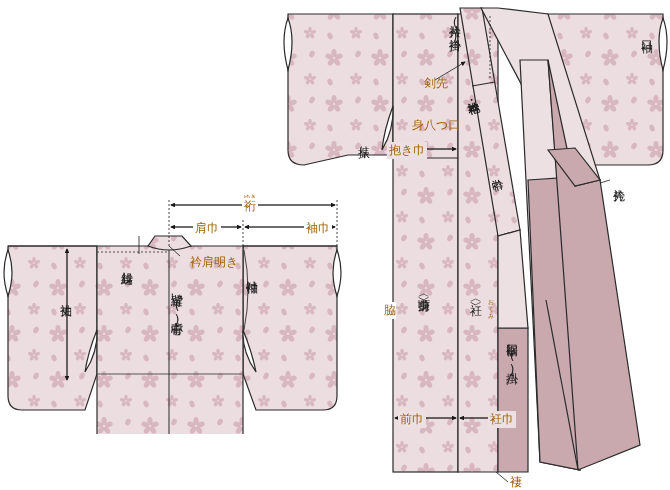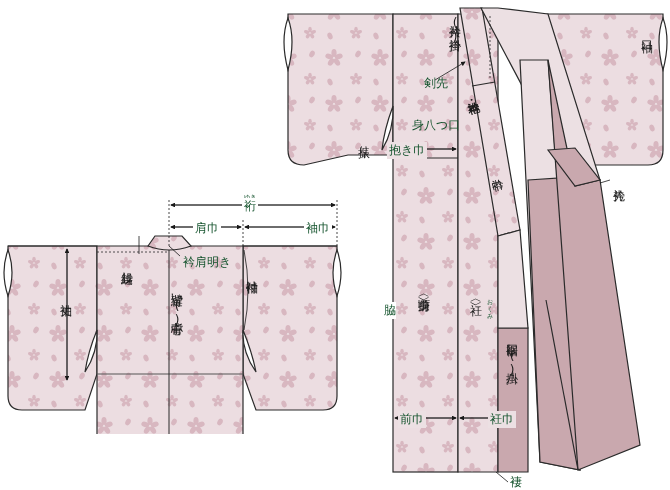--- a/index.html
+++ b/index.html
@@ -2,22 +2,22 @@
 <html><head>
 <meta charset="utf-8">
 <style>
   html, body { margin: 0; padding: 0; background: #ffffff; }
   body { width: 670px; height: 490px; position: relative; overflow: hidden;
          font-family: "DejaVu Sans", sans-serif; }
   svg { position: absolute; left: 0; top: 0; }
   .vtxt { position: absolute; writing-mode: vertical-rl; text-orientation: upright;
           font-family: "DejaVu Sans", sans-serif; font-size: 12px; line-height: 13px;
           color: #1a1a1a; letter-spacing: 0; }
-  .htxt { position: absolute; font-family: Liberation Serif, serif; font-size: 12px;
-          color: #14532d; white-space: nowrap; background: transparent; text-align: center; }
+  .htxt { position: absolute; font-family: Liberation Mono, monospace; font-size: 12px;
+          color: #a16207; white-space: nowrap; background: transparent; text-align: center; }
   .htxt.bg { background: #ece0e3; padding: 0 2px; }
   .diag { position: absolute; transform-origin: 0 0; font-family: "DejaVu Sans", sans-serif;
           font-size: 12px; color: #1a1a1a; writing-mode: vertical-rl; text-orientation: upright; line-height: 13px; }
 </style>
 </head>
 <body>
 
 <svg width="670" height="490" viewBox="0 0 670 490" xmlns="http://www.w3.org/2000/svg">
   <defs>
     <pattern id="sakura" x="0" y="0" width="46" height="46" patternUnits="userSpaceOnUse">
@@ -127,21 +127,21 @@
     <line x1="496" y1="472" x2="508" y2="482"></line>
     <line x1="600" y1="183" x2="610" y2="180"></line>
     <line x1="435" y1="80" x2="465" y2="62" marker-end="url(#arr)"></line>
   </g>
 </svg>
 
 <span class="htxt" style="left:244px;top:193px;font-size:6px;">ゆき</span>
 <span class="htxt bg" style="left:242px;top:198px;background:#fff;">裄</span>
 <span class="htxt" style="left:193px;top:220px;background:#fff;padding:0 2px;">肩巾</span>
 <span class="htxt" style="left:272px;top:220px;background:#fff;padding:0 2px;margin-left:32px;">袖巾</span>
-<span class="htxt" style="left:183px;top:254px;">衿肩明き</span>
+<span class="htxt" style="left:190px;top:254px;">衿肩明き</span>
 <div class="vtxt" style="left:120px;top:263px;">繰越し</div>
 <div class="vtxt" style="left:59px;top:295px;background:#ecdde1;">袖丈</div>
 <div class="vtxt" style="left:170px;top:285px;">背縫い(背中心)</div>
 <div class="vtxt" style="left:245px;top:272px;">袖付け</div>
 
 <div class="diag" style="left:448px;top:16px;">共衿(掛衿)</div>
 <span class="htxt" style="left:424px;top:75px;">剣先</span>
 <div class="diag" style="left:463px;top:95px;transform:rotate(-15deg);">本衿・地衿</div>
 <div class="vtxt" style="left:640px;top:32px;">袖口</div>
 <span class="htxt" style="left:412px;top:117px;">身八つ口</span>

